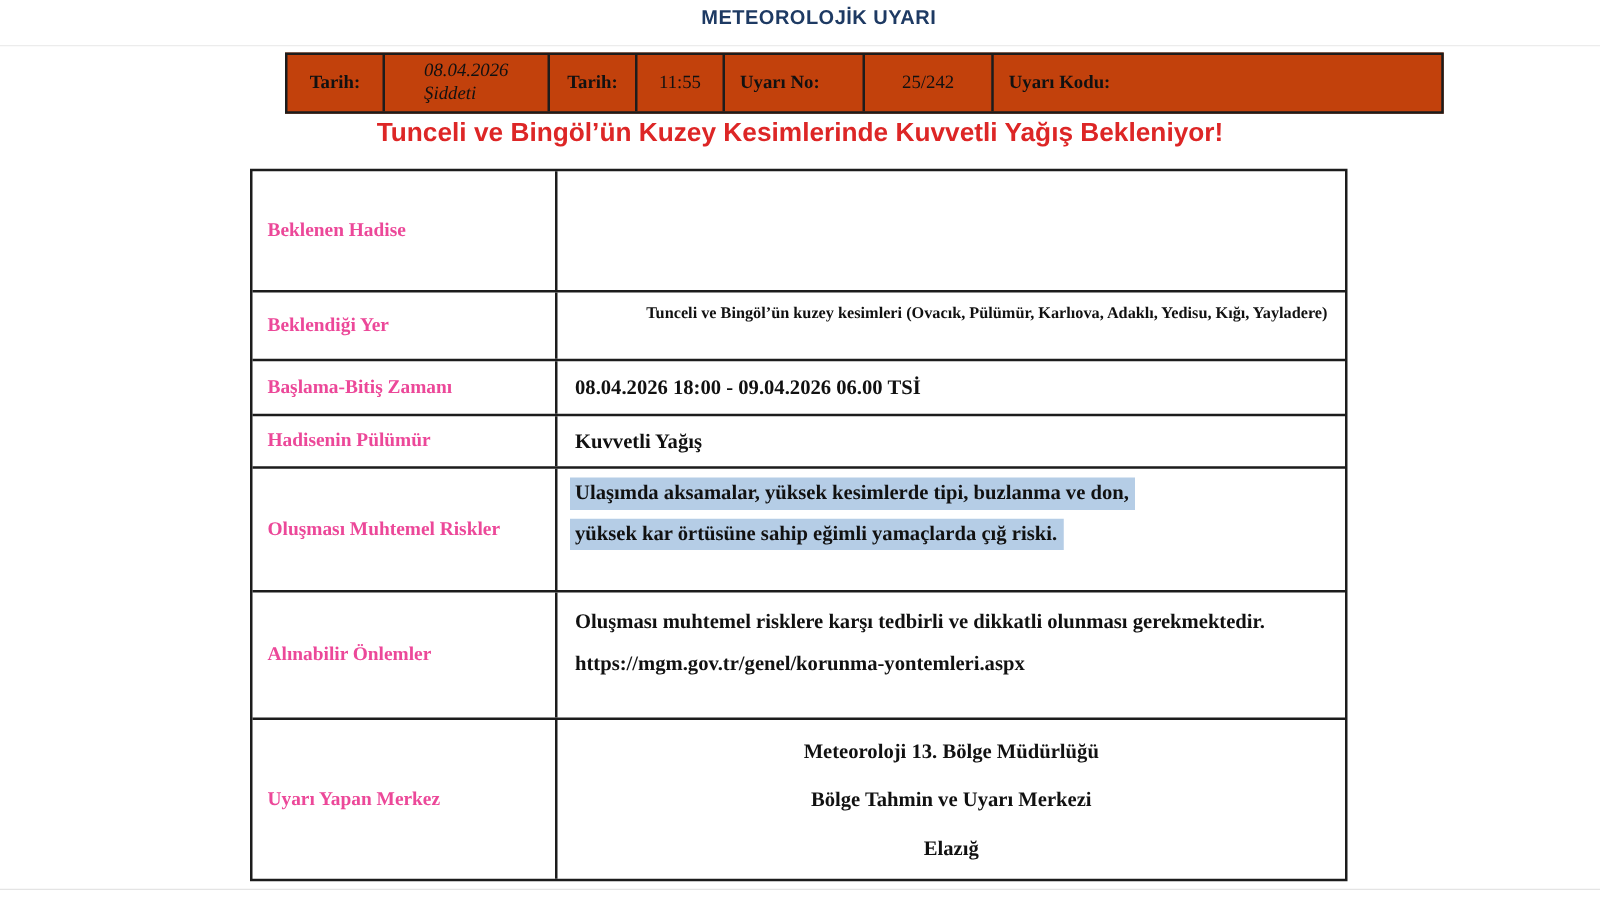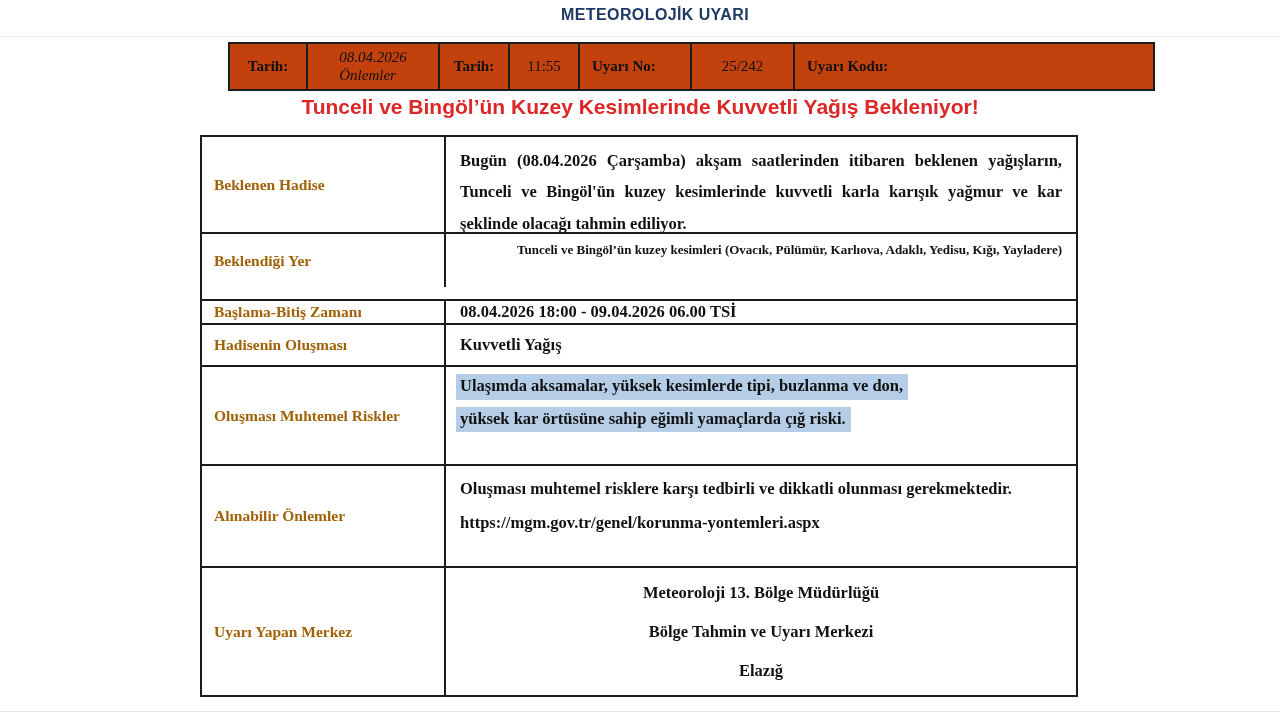--- a/index.html
+++ b/index.html
@@ -45,27 +45,27 @@
   
   .main-table {
     position:absolute; left:200px; top:135px; width:878px;
     border:2px solid #1c1c1c; box-sizing:border-box; background:#fff;
   }
   .mrow { display:flex; border-top:2px solid #1c1c1c; box-sizing:border-box; }
   .mrow:first-child { border-top:none; }
   .mlabel {
     width:244px; flex:0 0 244px; border-right:2px solid #1c1c1c; box-sizing:border-box;
     display:flex; align-items:center; padding-left:12px;
-    font-weight:bold; font-size:15.5px; color:#a16207;
+    font-weight:bold; font-size:15.5px; color:#ec4899;
   }
   .mcontent {
     flex:1; box-sizing:border-box; font-weight:bold; font-size:16.5px; color:#111;
     padding:0 14px;
   }
-  .h-r1 { height:95px; } .h-r2 { height:55px;text-align:right; } .h-r3 { height:24px;margin-top:12px; }
+  .h-r1 { height:95px; } .h-r2 { height:55px;text-align:right; } .h-r3 { height:44px; }
   .h-r4 { height:42px; } .h-r5 { height:99px; } .h-r6 { height:102px; }
   .h-r7 { height:129px; }
 
   .c-justify { text-align:justify; line-height:1.9; padding-top:8px; }
   .c-place   { font-size:13px; line-height:1.35; padding-top:7px; }
   .c-vcenter { display:flex; align-items:center; }
   .c-risk    { padding-top:7px; padding-left:10px; }
   .hl-line {
     display:inline-block; background:#b5cde6; padding:2px 5px 3px 4px;
     margin-bottom:7px; line-height:1.25;
@@ -84,51 +84,50 @@
 
   <div class="edge-line edge-top"></div>
 
   <div class="doc-title">METEOROLOJİK UYARI</div>
 
   <div class="info-table">
     <div class="info-cell info-label w-tarih-l">Tarih:</div>
     <div class="info-cell w-tarih-v">
       <div class="date-stack">
         <span>08.04.2026</span>
-        <span>Önlemler</span>
+        <span>Şiddeti</span>
       </div>
     </div>
     <div class="info-cell info-label w-saat-l">Tarih:</div>
     <div class="info-cell w-saat-v">11:55</div>
     <div class="info-cell info-label left-pad w-no-l">Uyarı No:</div>
     <div class="info-cell w-no-v">25/242</div>
     <div class="info-cell info-label left-pad w-kodu-l">Uyarı Kodu:</div>
   </div>
 
   <div class="headline">Tunceli ve Bingöl’ün Kuzey Kesimlerinde Kuvvetli Yağış Bekleniyor!</div>
 
   <div class="main-table">
 
     <div class="mrow h-r1">
       <div class="mlabel">Beklenen Hadise</div>
-      <div class="mcontent c-justify">Bugün (08.04.2026 Çarşamba) akşam saatlerinden itibaren beklenen yağışların, Tunceli ve Bingöl'ün kuzey kesimlerinde kuvvetli karla karışık yağmur ve kar şeklinde olacağı tahmin ediliyor.</div>
     </div>
 
     <div class="mrow h-r2">
       <div class="mlabel">Beklendiği Yer</div>
       <div class="mcontent c-place">Tunceli ve Bingöl’ün kuzey kesimleri (Ovacık, Pülümür, Karlıova, Adaklı, Yedisu, Kığı, Yayladere)</div>
     </div>
 
     <div class="mrow h-r3">
       <div class="mlabel">Başlama-Bitiş Zamanı</div>
       <div class="mcontent c-vcenter">08.04.2026 18:00 - 09.04.2026 06.00 TSİ</div>
     </div>
 
     <div class="mrow h-r4">
-      <div class="mlabel">Hadisenin Oluşması</div>
+      <div class="mlabel">Hadisenin Pülümür</div>
       <div class="mcontent c-vcenter">Kuvvetli Yağış</div>
     </div>
 
     <div class="mrow h-r5">
       <div class="mlabel">Oluşması Muhtemel Riskler</div>
       <div class="mcontent c-risk">
         <span class="hl-line">Ulaşımda aksamalar, yüksek kesimlerde tipi, buzlanma ve don,</span><br>
         <span class="hl-line">yüksek kar örtüsüne sahip eğimli yamaçlarda çığ riski.</span>
       </div>
     </div>

